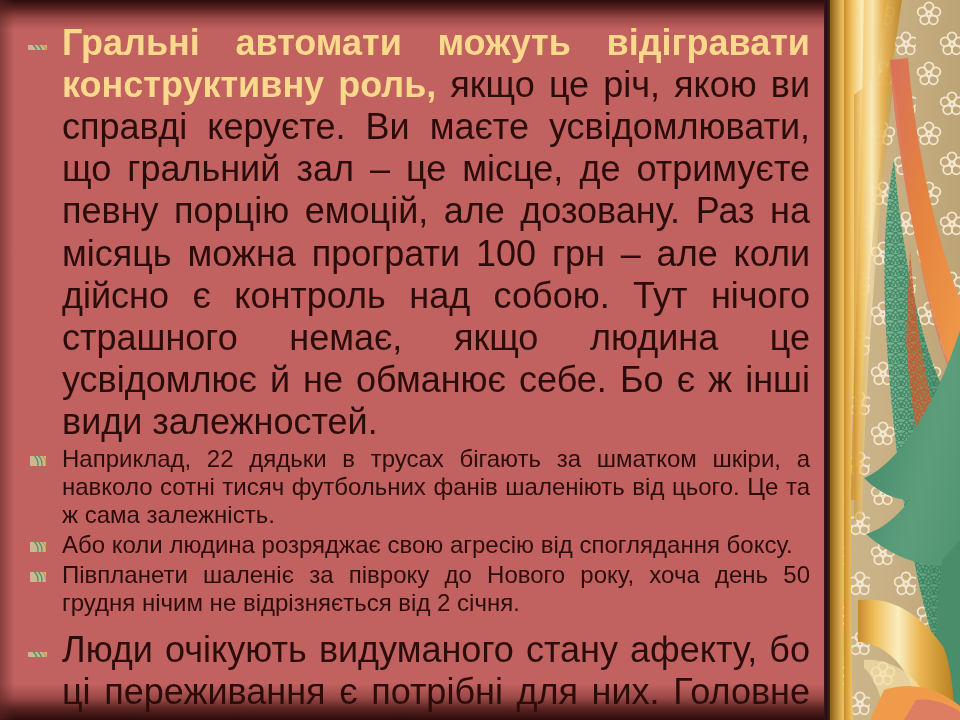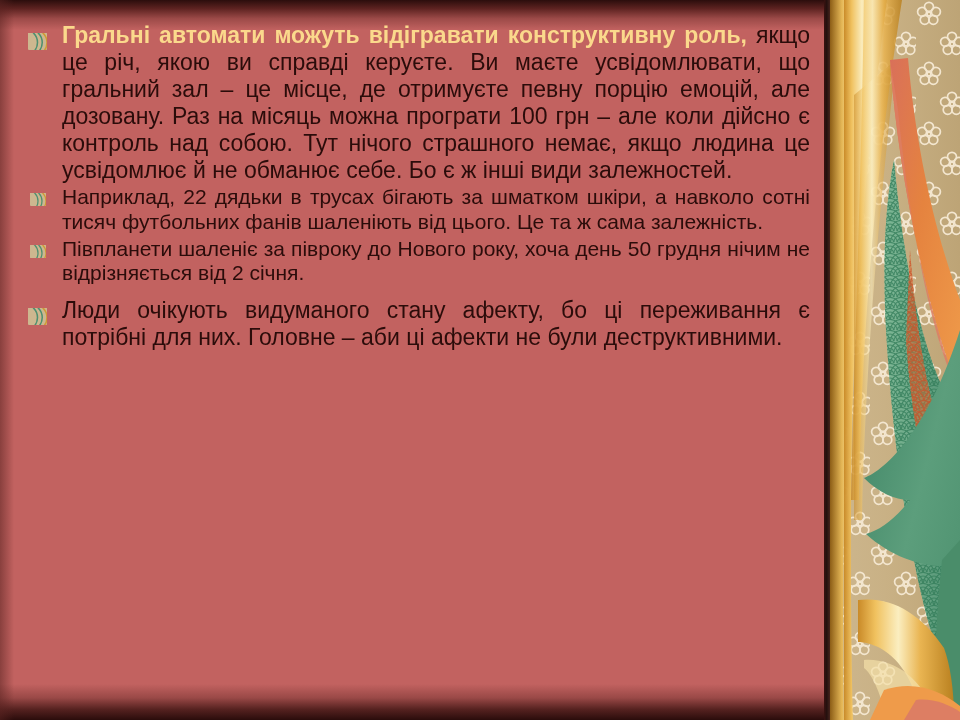--- a/index.html
+++ b/index.html
@@ -86,23 +86,23 @@
     text-justify: inter-word;
   }
   li.bullet .marker {
     position: absolute;
     left: 4px;
     width: 19px;
     height: 19px;
     overflow: hidden;
     border-radius: 1px;
   }
-  li.lvl1 { font-size: 23px; }
+  li.lvl1 { font-size: 36px; }
   li.lvl1 .marker { top: 9px; }
-  li.lvl2 { font-size: 21px; }
+  li.lvl2 { font-size: 24px; }
   li.lvl2 .marker { top: 5px; width: 16px; height: 16px; left: 6px; }
 
   .hl {
     color: #fbd98c;
     font-weight: bold;
   }
   .spacer-2 { height: 9px; }
 </style>
 </head>
 <body>
@@ -287,20 +287,21 @@
               <path d="M-9 -4 A19 19 0 0 1 -9 24"></path>
               <path d="M1 -4 A9 9 0 0 1 1 24"></path>
             </g>
             <g fill="none" stroke="#cf9a33" stroke-width="1.6">
               <path d="M6 -4 A12 12 0 0 1 6 24"></path>
               <path d="M11 -4 A9 9 0 0 1 11 24"></path>
               <path d="M16 -2 A6 6 0 0 1 16 22"></path>
             </g>
           </svg>
         </span>
+        <span>Або коли людина розряджає свою агресію від споглядання боксу.</span>
       </li>
 
       <li class="bullet lvl2">
         <span class="marker">
           <svg viewBox="0 0 20 20" width="100%" height="100%">
             <rect x="0" y="0" width="20" height="20" fill="#cdb78f"></rect>
             <g fill="none" stroke="#4e9071" stroke-width="1.6">
               <path d="M-4 -4 A14 14 0 0 1 -4 24"></path>
               <path d="M-9 -4 A19 19 0 0 1 -9 24"></path>
               <path d="M1 -4 A9 9 0 0 1 1 24"></path>

